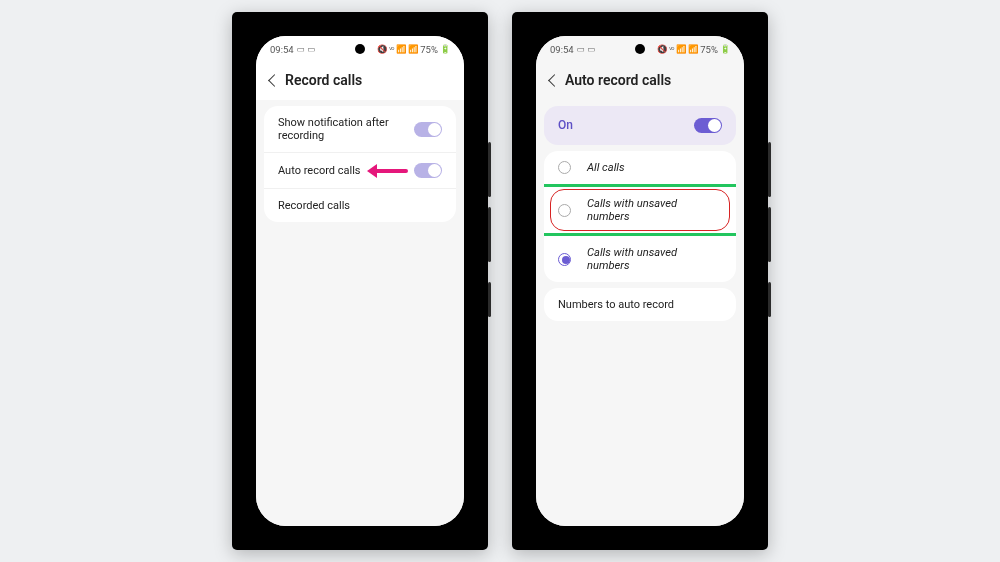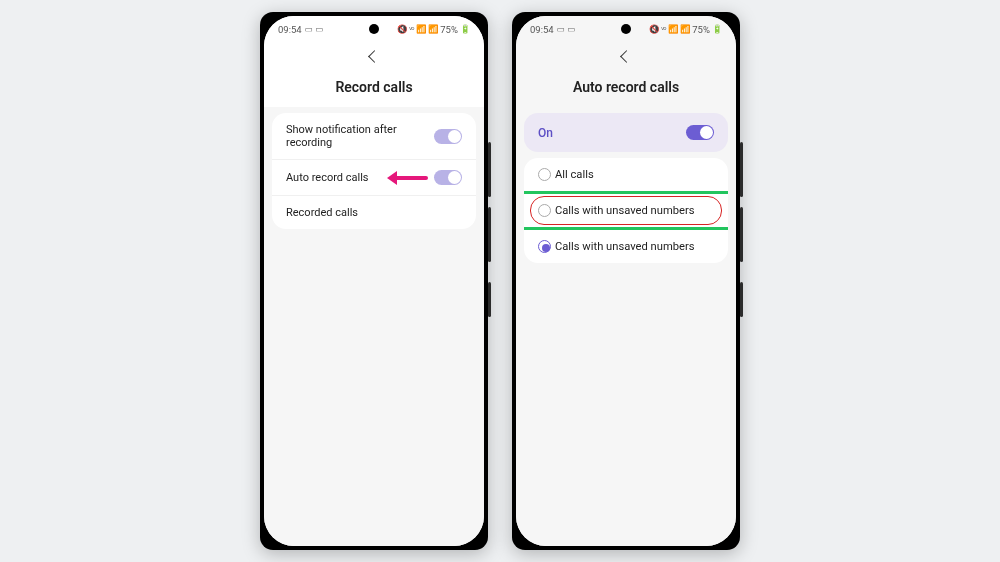--- a/index.html
+++ b/index.html
@@ -7,25 +7,25 @@
     width: 1000px;
     height: 562px;
     background: #eef0f2;
     font-family: -apple-system, BlinkMacSystemFont, "Segoe UI", Roboto, Arial, sans-serif;
     display: flex;
     justify-content: center;
     align-items: center;
     gap: 24px;
   }
   .phone {
-    width: 228px;
+    width: 256px;
     height: 538px;
     background: #000;
-    border-radius: 13px;
-    padding: 4px;
+    border-radius: 5px;
+    padding: 24px;
     position: relative;
     box-shadow: 0 4px 18px rgba(0,0,0,0.25);
   }
   .side-btn {
     position: absolute;
     right: -3px;
     width: 3px;
     background: #2b2b2b;
     border-radius: 2px;
   }
@@ -63,23 +63,22 @@
     color: #555;
     background: #fff;
   }
   .status-left { display: flex; align-items: center; gap: 3px; }
   .status-right { display: flex; align-items: center; gap: 2px; }
   .stat-ic { font-size: 8.5px; line-height:1; color:#666; letter-spacing:-0.5px; }
   .titlebar {
     display: flex;
     align-items: center;
     padding: 10px 14px 12px 14px;
-    gap: 18px;
-    background: #fff;
-    flex-direction: column;
+    gap: 6px;
+    background: #fff;
   }
   .back-chevron {
     width: 9px; height: 9px;
     border-left: 1.8px solid #333;
     border-bottom: 1.8px solid #333;
     transform: rotate(45deg);
   }
   .title-text { font-size: 14px; font-weight: 600; color: #222; }
   .content { flex: 1; background: #f6f6f6; padding: 0; }
   .card {
@@ -136,21 +135,21 @@
     border-top: 7px solid transparent;
     border-bottom: 7px solid transparent;
     border-right: 10px solid #e5177b;
   }
   
   .on-bar {
     background: #ece8f5;
     padding: 12px 14px;
     display: flex;
     justify-content: space-between;
-    align-items: center;
+    align-items: flex-start;
     border-radius: 14px;
     margin: 6px 8px;
   }
   .on-text { color: #5d4fc5; font-size: 12px; font-weight: 500; }
   .on-toggle {
     width: 28px; height: 15px;
     background: #6c5dd3;
     border-radius: 8px;
     position: relative;
   }
@@ -174,25 +173,26 @@
     content: "";
     position: absolute;
     top: 2.5px; left: 2.5px;
     width: 8px; height: 8px;
     background: #6c5dd3;
     border-radius: 50%;
   }
   .radio-row {
     display: flex;
     align-items: center;
-    gap: 4px;
+    gap: 16px;
     padding: 10px 14px;
     font-size: 11.2px;
     color: #222;
     position: relative;
+    font-style: italic;
   }
   .radio-row + .radio-row { border-top: 3px solid #22c55e; }
   .red-circle {
     position: absolute;
     top: 2px; bottom: 2px; left: 6px; right: 6px;
     border: 1.8px solid #d72323;
     border-radius: 14px;
     pointer-events: none;
   }
   .titlebar2 { background:#f6f6f6; }
@@ -294,15 +294,20 @@
           <div class="radio"></div>
           <span>Calls with unsaved numbers</span>
           <div class="red-circle"></div>
         </div>
         <div class="radio-row">
           <div class="radio selected"></div>
           <span>Calls with unsaved numbers</span>
         </div>
       </div>
 
+      <div class="card">
+        <div class="row">
+          <span>Numbers to auto record</span>
+        </div>
+      </div>
     </div>
   </div>
 </div>
 
 </body></html>

